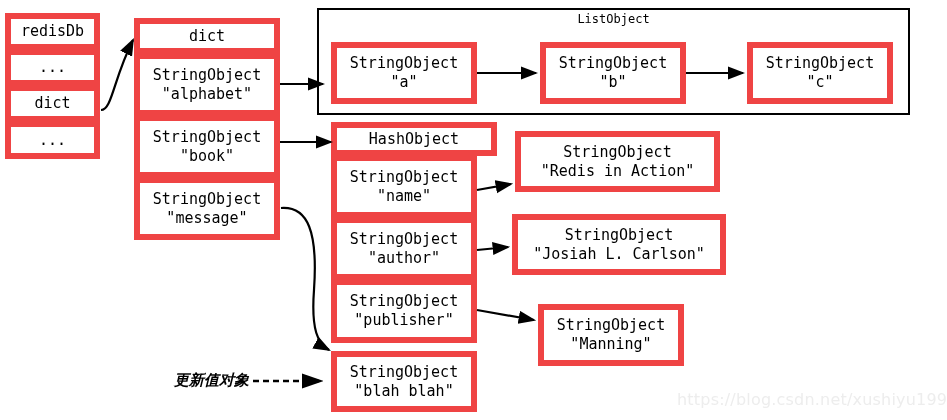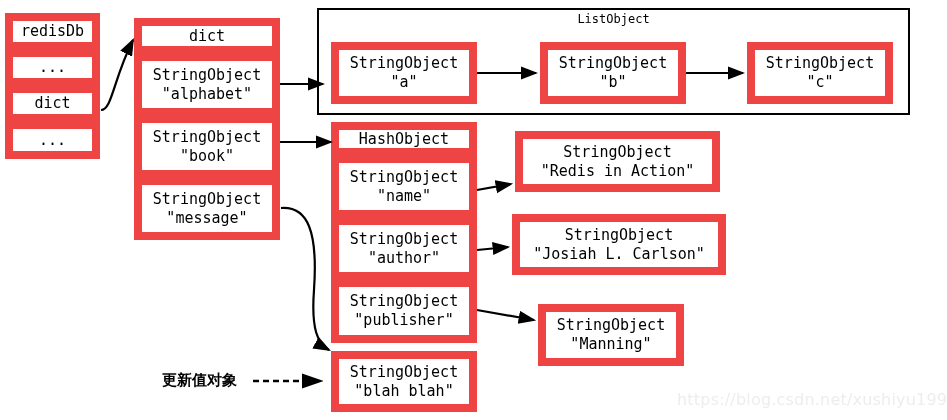--- a/index.html
+++ b/index.html
@@ -17,21 +17,21 @@
   }
   .box {
     position: absolute;
     box-sizing: border-box;
     border: 2px solid #000000;
     background: #ffffff;
   }
   .cell {
     position: absolute;
     box-sizing: border-box;
-    border: 8px solid #ef4444;
+    border: 6px solid #ef4444;
     background: #ffffff;
     display: flex;
     flex-direction: column;
     align-items: center;
     justify-content: center;
     text-align: center;
     line-height: 1.25;
     font-size: 15px;
     color: #000000;
     letter-spacing: 0px;
@@ -119,21 +119,21 @@
   </div>
   <div class="cell" style="left:540px; top:42px; width:146px; height:62px;">
     <span class="l1">StringObject</span>
     <span class="l2">"b"</span>
   </div>
   <div class="cell" style="left:747px; top:42px; width:146px; height:62px;">
     <span class="l1">StringObject</span>
     <span class="l2">"c"</span>
   </div>
 
-  <div class="cell hdr" style="left:331px; top:122px; width:146px; height:34px;">
+  <div class="cell hdr" style="left:331px; top:122px; width:166px; height:34px;">
     <span class="l1">HashObject</span>
   </div>
   <div class="cell" style="left:331px; top:155px; width:146px; height:63px;">
     <span class="l1">StringObject</span>
     <span class="l2">"name"</span>
   </div>
   <div class="cell" style="left:331px; top:217px; width:146px; height:63px;">
     <span class="l1">StringObject</span>
     <span class="l2">"author"</span>
   </div>
@@ -152,21 +152,21 @@
   </div>
   <div class="cell" style="left:538px; top:304px; width:146px; height:62px;">
     <span class="l1">StringObject</span>
     <span class="l2">"Manning"</span>
   </div>
 
   <div class="cell" style="left:331px; top:351px; width:146px; height:61px;">
     <span class="l1">StringObject</span>
     <span class="l2">"blah blah"</span>
   </div>
-  <div class="cn-label" style="left:162px; top:371px;">
+  <div class="cn-label" style="left:174px; top:371px;font-style:italic;">
     <span>更新值对象</span>
   </div>
 
   <div class="watermark" style="left:677px; top:390px;">
     <span>https://blog.csdn.net/xushiyu1996818</span>
   </div>
 
   <svg class="overlay" viewBox="0 0 947 420" xmlns="http://www.w3.org/2000/svg">
     <defs>
       <marker id="arrowhead" markerWidth="8" markerHeight="8" refX="7" refY="3" orient="auto" markerUnits="strokeWidth">

